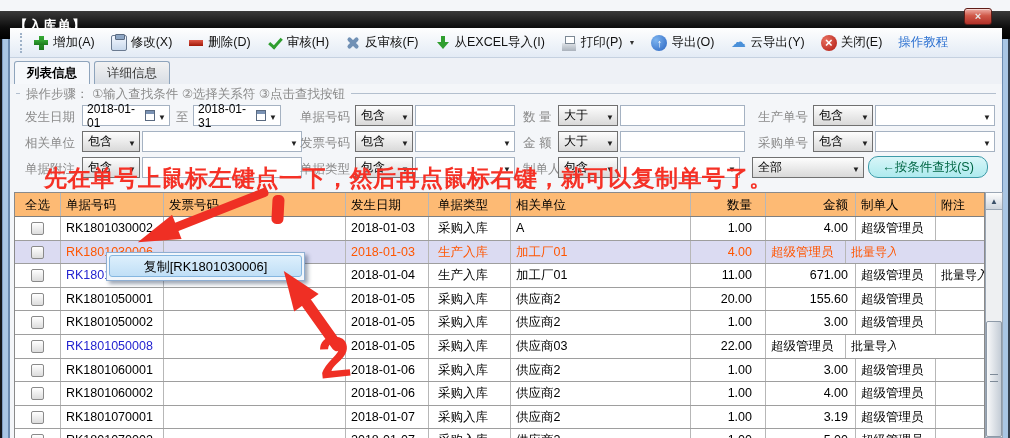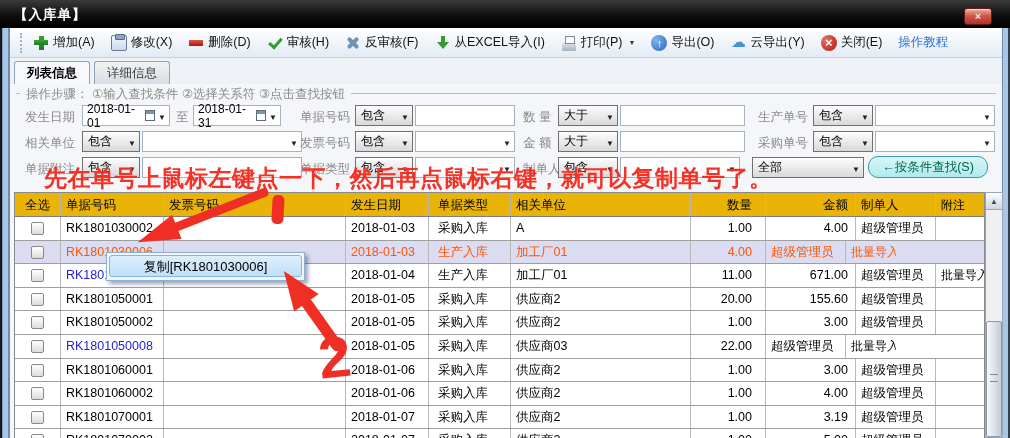--- a/index.html
+++ b/index.html
@@ -1,20 +1,20 @@
 <!DOCTYPE html>
 <html><head>
 <meta charset="utf-8">
 <style>
   * { margin:0; padding:0; box-sizing:border-box; }
   body { font-family:"Liberation Sans","DejaVu Sans",sans-serif; background:#444; }
   .window { position:relative; width:1010px; height:438px; background:#f4f6f9; overflow:hidden; }
 
   
-  .titlebar { position:absolute; left:0; top:0; width:100%; height:28px;
+  .titlebar { position:absolute; left:0; top:11px; width:100%; height:28px;
     background:linear-gradient(#3a3a3a,#0c0c0c 60%,#000); z-index:4; }
   .title-text { position:absolute; left:14px; top:6px; color:#fff; font-size:13.5px; font-weight:bold; letter-spacing:1px; }
   .close-btn { position:absolute; right:18px; top:8px; width:28px; height:17px;
     background:linear-gradient(#efb0a8,#d05848 45%,#b03028); border:1px solid #5f1d18; border-radius:3px;
     color:#e8e8e8; font-size:11px; font-weight:bold; text-align:center; line-height:15px;
     box-shadow:inset 0 1px 0 rgba(255,255,255,.5); cursor:pointer; z-index:6; }
   .frame-left { position:absolute; left:0; top:28px; bottom:0; width:10px;
     background:linear-gradient(90deg,#15171a 0 2px,#7f9cc0 2px 3px,#a9c6e4 3px 8px,#6d8cb0 8px); z-index:3; }
   .frame-right { position:absolute; right:0; top:28px; bottom:0; width:8px;
     background:linear-gradient(90deg,#6d8cb0 0 1px,#a9c6e4 1px 6px,#33404f 6px); z-index:3; }
@@ -76,21 +76,21 @@
     border-radius:10px; font-size:12.5px; color:#083; color:#064; text-align:center; line-height:20px; cursor:pointer; }
 
   
   .annotation { position:absolute; left:44px; top:163px; font-size:23px; font-weight:bold; color:#f53126;
     white-space:nowrap; letter-spacing:0.5px; z-index:20; }
 
   
   .grid { position:absolute; left:14px; top:192px; width:971px; height:246px; background:#fff;
     border:1px solid #8a8a8a; border-bottom:none; z-index:5; overflow:hidden; }
   .trow { display:flex; width:971px; height:23.6px; border-bottom:1px solid #9e9e9e; background:#fff; }
-  .trow.thead { height:24px; background:#eab308; border-bottom:1px solid #7f7f7f;justify-content:space-between; }
+  .trow.thead { height:24px; background:#fdba74; border-bottom:1px solid #7f7f7f;justify-content:space-between; }
   .tcell { height:100%; border-right:1px solid #b7b7b7; font-size:12.5px; line-height:23.6px;
     padding-left:5px; white-space:nowrap; overflow:hidden; color:#000; }
   .thead .tcell { line-height:24px; }
   .c0{width:46px; text-align:center; padding-left:0;} .c1{width:103px;} .c2{width:182px;} .c3{width:83px;}
   .c4{width:82px; padding-left:9px;} .c5{width:180px;} .c6{width:75px; text-align:right; padding-right:13px;}
   .c7{width:90px; text-align:right; padding-right:7px;} .c8{width:80px;} .c9{width:50px; border-right:none; font-size:12px;}
   .trow.sel-row { background:#dbdbf2; }
   .trow.sel-row .tcell { color:#ff5500; }
   .num-blue { color:#2424d0; }
   .checkbox { display:inline-block; width:13px; height:13px; margin-top:5px; border:1px solid #8a8a8a;

